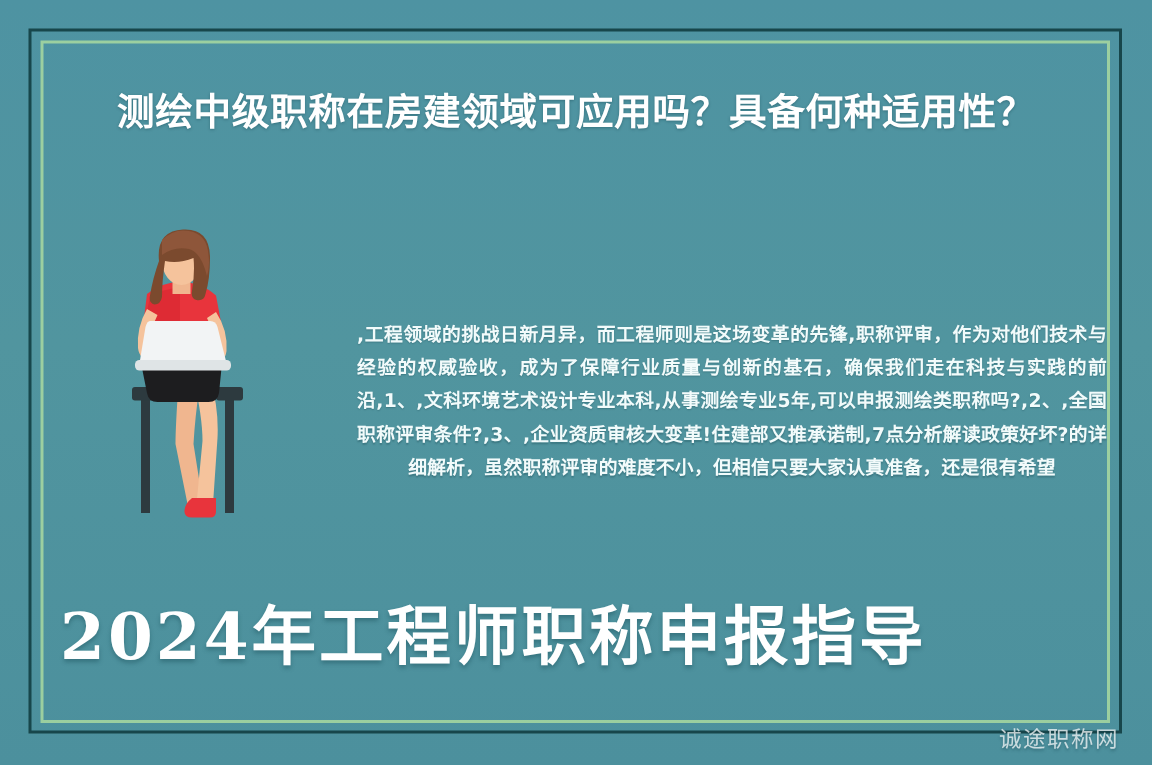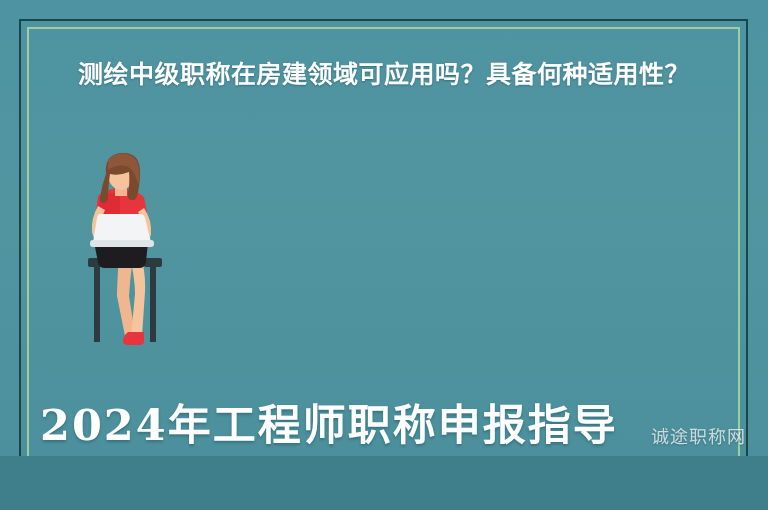--- a/index.html
+++ b/index.html
@@ -8,21 +8,21 @@
     padding: 0;
     background: #3f7f8c;
   }
   body {
     font-family: "DejaVu Sans", "Liberation Sans", sans-serif;
   }
 
   #poster {
     position: relative;
     width: 768px;
-    height: 456px;
+    height: 510px;
     overflow: hidden;
     background: #4f93a1;
   }
 
   
   #poster-bg {
     position: absolute;
     inset: 0;
     background:
       linear-gradient(180deg, #4e93a2 0%, #51959f 45%, #4c909d 100%);
@@ -107,21 +107,21 @@
     line-height: 1;
     text-shadow: 0 2px 3px rgba(20,70,80,.40);
   }
 
   
   .watermark {
     position: absolute;
     right: 22px;
     bottom: 8px;
     color: rgba(255,255,255,.72);
-    font-size: 18px;
+    font-size: 15px;
     letter-spacing: 1px;
     text-shadow: 0 1px 2px rgba(10,50,60,.35);
   }
 </style>
 </head>
 <body>
 
 <div id="poster">
 
   <div id="poster-bg"></div>
@@ -160,18 +160,19 @@
 
       <rect x="43" y="32" width="12" height="12" fill="#f0b68f"></rect>
 
       <ellipse cx="49" cy="22" rx="13" ry="16" fill="#f5c39c"></ellipse>
 
       <path d="M34 22 q-2 -20 16 -21 q18 -1 18 19 q0 14 -3 24 q-1 5 -6 4 q-4 -1 -3 -6 q2 -12 1 -22 q-10 4 -19 2 q-2 14 -2 24 q-1 5 -5 5 q-4 -1 -3 -6 q2 -12 6 -23 z" fill="#7b4a2e"></path>
       <path d="M36 8 q8 -8 18 -6 q12 2 13 16 q1 8 -1 14 q-4 -16 -12 -18 q-10 -2 -18 4 z" fill="#8e563a"></path>
     </svg>
   </div>
 
+  <div class="body-copy">,工程领域的挑战日新月异，而工程师则是这场变革的先锋,职称评审，作为对他们技术与经验的权威验收，成为了保障行业质量与创新的基石，确保我们走在科技与实践的前沿,1、,文科环境艺术设计专业本科,从事测绘专业5年,可以申报测绘类职称吗?,2、,全国职称评审条件?,3、,企业资质审核大变革!住建部又推承诺制,7点分析解读政策好坏?的详细解析，虽然职称评审的难度不小，但相信只要大家认真准备，还是很有希望</div>
 
   <div class="banner-title">2024年工程师职称申报指导</div>
 
   <div class="watermark">诚途职称网</div>
 
 </div>
 
 </body></html>

